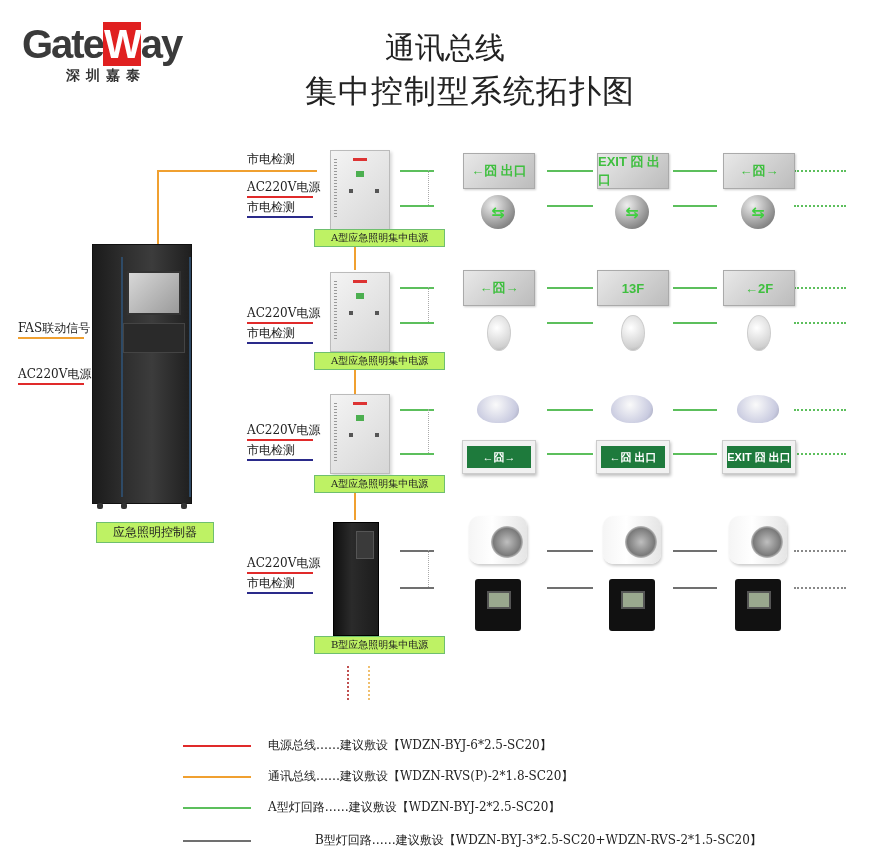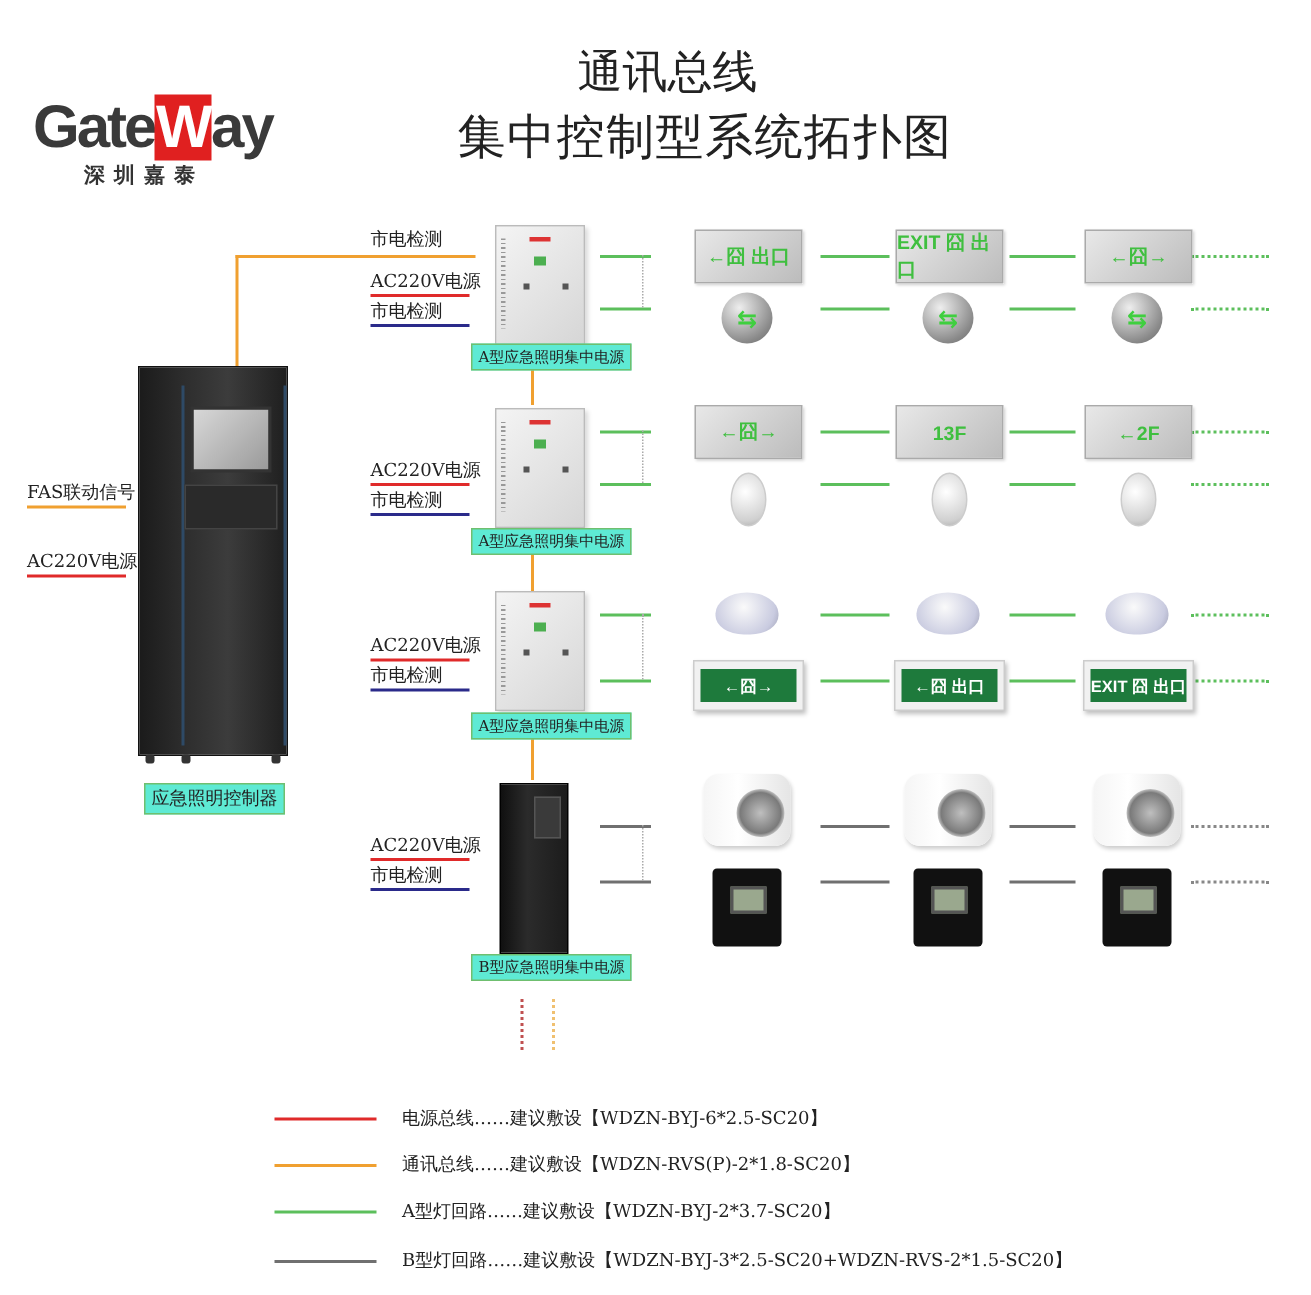--- a/index.html
+++ b/index.html
@@ -1,23 +1,23 @@
 <!DOCTYPE html>
 <html><head>
 <meta charset="utf-8">
 <style>
   html, body { margin:0; padding:0; background:#ffffff; }
   body { width:874px; height:863px; position:relative; overflow:hidden; font-family:"DejaVu Serif", serif; color:#222; }
   .abs { position:absolute; }
 
   
-  .logo { left:22px; top:22px; width:180px; height:60px;margin-top:41px; }
+  .logo { left:22px; top:22px; width:180px; height:60px; }
   .logo-word { position:absolute; left:0; top:0; font-family:"Liberation Sans", sans-serif; font-weight:bold; font-size:40px; letter-spacing:-2px; color:#3a3a3a; line-height:44px; }
   .logo-w { color:#fff; background:#e02020; padding:0 1px; }
-  .logo-sub { position:absolute; left:34px; top:45px; font-family:"DejaVu Sans", sans-serif; font-weight:bold; font-size:14px; letter-spacing:6px; color:#333; }
+  .logo-sub { position:absolute; left:44px; top:45px; font-family:"DejaVu Sans", sans-serif; font-weight:bold; font-size:14px; letter-spacing:6px; color:#333; }
 
   
   .title1 { left:300px; top:28px; width:290px; text-align:center; font-size:30px; color:#222; }
   .title2 { left:285px; top:70px; width:370px; text-align:center; font-size:32px; color:#222; letter-spacing:1px; }
 
   
   .lbl { font-size:12px; color:#222; white-space:nowrap; }
   .ul-red { border-bottom:2px solid #e02a2a; }
   .ul-blue { border-bottom:2px solid #2a2a8a; }
   .ul-orange { border-bottom:2px solid #f0a030; }
@@ -31,21 +31,21 @@
   .dotted-h.g2 { border-top-color:#888; }
   .dotted-v { position:absolute; width:0; border-left:1px dotted #aaa; }
 
   
   .box-a { position:absolute; width:58px; height:78px; background:linear-gradient(135deg,#f4f4f4,#d6d6d6); border:1px solid #bbb; box-shadow:2px 2px 3px rgba(0,0,0,.15); }
   .box-a .screen { position:absolute; left:25px; top:20px; width:8px; height:6px; background:#4caf50; }
   .box-a .brand { position:absolute; left:22px; top:7px; width:14px; height:3px; background:#d33; }
   .box-a .btns { position:absolute; left:18px; top:38px; width:22px; height:4px; border-left:4px solid #555; border-right:4px solid #555; }
   .box-a .vent { position:absolute; left:3px; top:8px; width:3px; height:60px; background:repeating-linear-gradient(#999 0 1px, transparent 1px 3px); }
 
-  .cap { position:absolute; font-size:10px; color:#222; background:#5eead4; border:1px solid #6fbf6f; padding:1px 4px; white-space:nowrap; }
+  .cap { position:absolute; font-size:10px; color:#222; background:#bef264; border:1px solid #6fbf6f; padding:1px 16px; white-space:nowrap; }
 
   .cabinet { position:absolute; left:92px; top:244px; width:98px; height:258px; background:linear-gradient(90deg,#1b1b1b,#2d2d2d 30%,#3c3c3c 60%,#1f1f1f); border:1px solid #111; }
   .cabinet .win { position:absolute; left:34px; top:26px; width:50px; height:40px; background:linear-gradient(135deg,#d8d8d8,#9a9a9a); border:2px solid #333; }
   .cabinet .panel { position:absolute; left:30px; top:78px; width:60px; height:28px; background:#2a2a2a; border:1px solid #444; }
   .cabinet .door { position:absolute; left:28px; top:12px; width:66px; height:240px; border-left:2px solid #2e4a66; border-right:2px solid #2e4a66; }
   .cabinet .foot { position:absolute; bottom:-6px; width:6px; height:6px; background:#333; border-radius:2px; }
 
   .cab-b { position:absolute; left:333px; top:522px; width:44px; height:112px; background:linear-gradient(90deg,#101010,#2b2b2b 40%,#1c1c1c); border:1px solid #000; }
   .cab-b .pnl { position:absolute; left:22px; top:8px; width:16px; height:26px; background:#3a3a3a; border:1px solid #555; }
 
@@ -221,16 +221,16 @@
     <div class="flood" style="left: 609px; top: 579px;"></div>
     <div class="flood" style="left: 735px; top: 579px;"></div>
   </div>
 
 <div id="legend">
     <div class="leg-line" style="top: 745px; background: rgb(224, 42, 42);"></div>
     <div class="leg-text" style="top: 737px;">电源总线……建议敷设【WDZN-BYJ-6*2.5-SC20】</div>
     <div class="leg-line" style="top: 776px; background: rgb(240, 160, 48);"></div>
     <div class="leg-text" style="top: 768px;">通讯总线……建议敷设【WDZN-RVS(P)-2*1.8-SC20】</div>
     <div class="leg-line" style="top: 807px; background: rgb(92, 191, 92);"></div>
-    <div class="leg-text" style="top: 799px;">A型灯回路……建议敷设【WDZN-BYJ-2*3.7-SC20】</div>
+    <div class="leg-text" style="top: 799px;">A型灯回路……建议敷设【WDZN-BYJ-2*2.5-SC20】</div>
     <div class="leg-line" style="top: 840px; background: rgb(112, 112, 112);"></div>
-    <div class="leg-text" style="top: 832px;">B型灯回路……建议敷设【WDZN-BYJ-3*2.5-SC20+WDZN-RVS-2*1.5-SC20】</div>
+    <div class="leg-text" style="top: 832px; margin-left: 47px;">B型灯回路……建议敷设【WDZN-BYJ-3*2.5-SC20+WDZN-RVS-2*1.5-SC20】</div>
   </div>
 
 </body></html>

